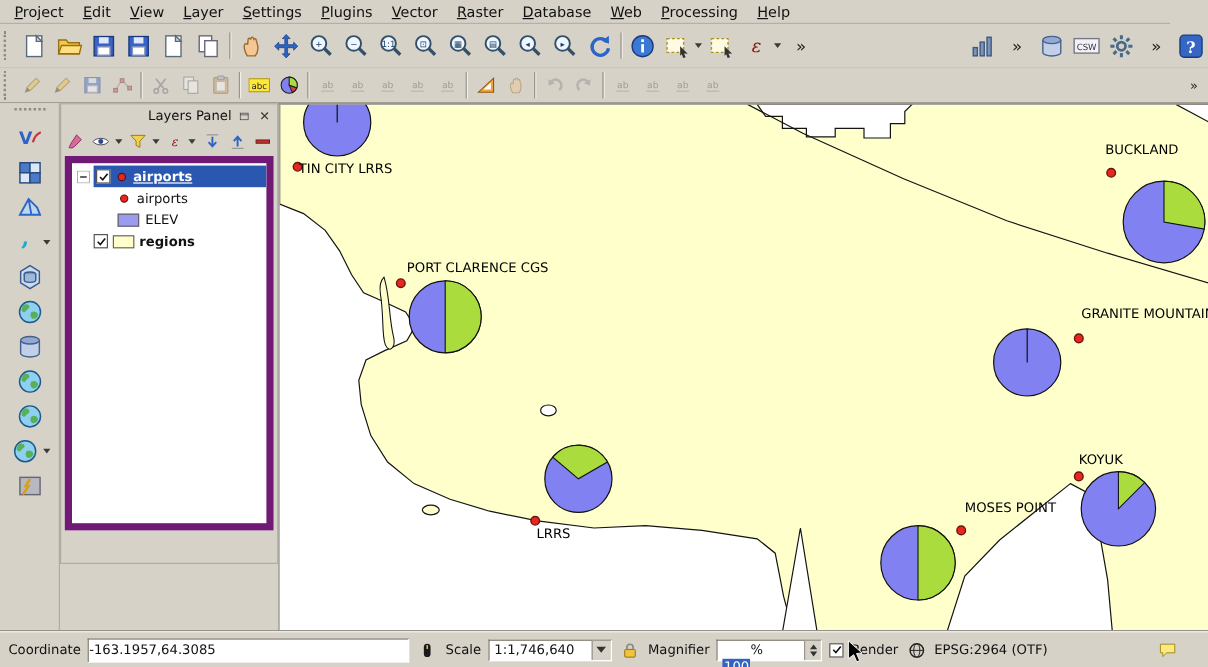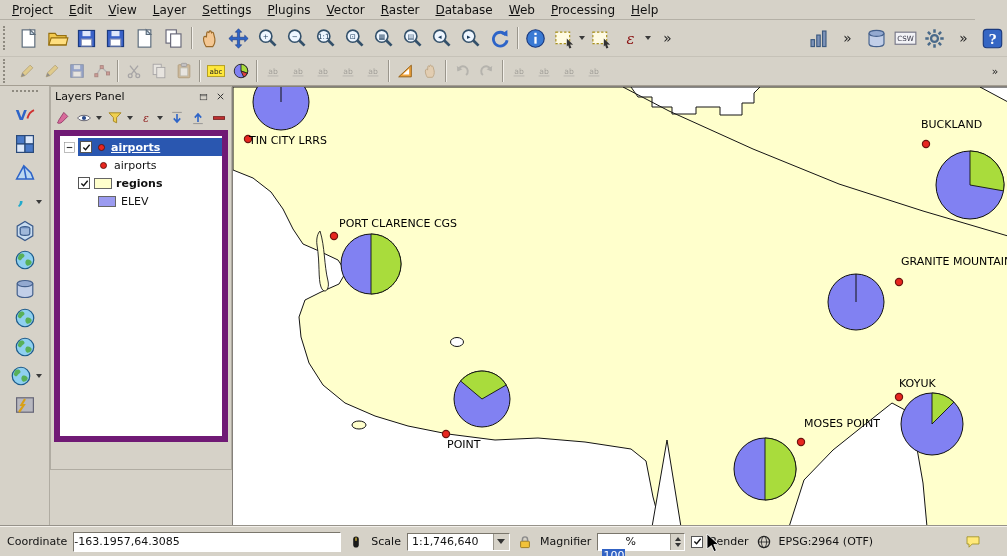--- a/index.html
+++ b/index.html
@@ -32,21 +32,21 @@
   .ltrow{height:29px;display:flex;align-items:center;justify-content:center;width:100%;}
   .ltbtn{width:30px;height:28px;display:flex;align-items:center;justify-content:center;}
   .ltbtn svg{width:24px;height:24px;}
   
   #panel-col{position:absolute;left:50px;top:86px;width:182px;height:440px;}
   .panel{position:absolute;left:0;width:182px;background:#d6d2c8;border:1px solid #b0aca2;
          box-sizing:border-box;}
   #layers-panel{top:0;height:384px;}
   #overview-panel{top:384px;height:56px;}
   .panel-title{height:17px;display:flex;align-items:center;padding:1px 4px;gap:3px;}
-  .panel-title .pt{flex:1;}
+  .panel-title .pt{flex:1;text-align:right;}
   .panel-btn{width:14px;height:14px;display:flex;align-items:center;justify-content:center;}
   .panel-btn svg{width:11px;height:11px;}
   #lp-toolbar{height:23px;display:flex;align-items:center;padding:0 3px;gap:2px;}
   .lpbtn{width:19px;height:19px;display:flex;align-items:center;justify-content:center;}
   .lpbtn svg{width:16px;height:16px;}
   #layer-tree{position:absolute;left:3px;right:3px;top:43px;bottom:27px;background:#fff;
               border:6px solid #701a75;overflow:hidden;padding-top:2px;}
   .tree-row{height:18px;display:flex;align-items:center;padding-left:3px;}
   .tree-row.child{padding-left:38px;gap:5px;}
   .expander{width:13px;height:13px;margin-right:2px;display:flex;align-items:center;justify-content:center;}
@@ -646,32 +646,32 @@
           </span>
         </div>
         <div class="tree-row child">
           <span class="mini">
             <svg viewBox="0 0 20 20">
               <circle cx="10" cy="10" r="5.5" fill="#e8261f" stroke="#5a0f0b" stroke-width="1.6"></circle>
             </svg>
           </span>
           <span class="lbl">airports</span>
         </div>
+        <div class="tree-row child">
+          <span class="swatch" style="background:#9b9bf0"></span>
+          <span class="lbl">ELEV</span>
+        </div>
         <div class="tree-row" style="padding-left:18px;gap:4px;">
           <span class="cb">
             <svg viewBox="0 0 20 20">
               <path d="M3 10 L8 15 L17 4" fill="none" stroke="#111" stroke-width="3"></path>
             </svg>
           </span>
           <span class="swatch" style="background:#ffffcc"></span>
           <span class="lbl" style="font-weight:bold">regions</span>
-        </div>
-        <div class="tree-row child">
-          <span class="swatch" style="background:#9b9bf0"></span>
-          <span class="lbl">ELEV</span>
         </div>
       </div>
   </div>
 </div>
 
 <div id="map">
   <div id="map-geo"><svg viewBox="0 0 775 440" width="775" height="440">
         <rect x="0" y="0" width="775" height="440" fill="#ffffff"></rect>
         <path d="M0,0 H775 V440 H428 L420,410 L413,374 L398,362 L352,355 L305,351 L262,353 L215,347 L175,339 L142,329 L112,316 L90,298 L76,276 L68,250 L66,230 L72,213 L88,205 L106,197 L113,185 L105,173 L86,164 L70,157 L60,142 L50,122 L38,105 L20,91 L0,83 Z" fill="#ffffcc" stroke="#141414" stroke-width="1"></path>
         <path d="M398,0 L405,10 L419,10 L419,20 L439,20 L439,27 L463,27 L463,20 L487,20 L487,28 L509,28 L509,16 L521,16 L521,6 L527,0 Z" fill="#ffffff" stroke="#141414"></path>
@@ -702,21 +702,21 @@
         <circle cx="666" cy="195" r="3.6" fill="#e8261f" stroke="#6d1410" stroke-width="1.2"></circle>
         <circle cx="213" cy="347" r="3.6" fill="#e8261f" stroke="#6d1410" stroke-width="1.2"></circle>
         <circle cx="666" cy="310" r="3.6" fill="#e8261f" stroke="#6d1410" stroke-width="1.2"></circle>
         <circle cx="568" cy="355" r="3.6" fill="#e8261f" stroke="#6d1410" stroke-width="1.2"></circle>
       </svg></div>
   <div id="map-labels">
       <div class="map-label" style="left:16px;top:47px">TIN CITY LRRS</div>
       <div class="map-label" style="left:106px;top:130px">PORT CLARENCE CGS</div>
       <div class="map-label" style="left:688px;top:31px">BUCKLAND</div>
       <div class="map-label" style="left:668px;top:168px">GRANITE MOUNTAIN</div>
-      <div class="map-label" style="left:214px;top:351px">POINT</div>
+      <div class="map-label" style="left:214px;top:351px">LRRS</div>
       <div class="map-label" style="left:666px;top:290px">KOYUK</div>
       <div class="map-label" style="left:571px;top:330px">MOSES POINT</div>
     </div>
 </div>
 
 <div id="statusbar">
   <span>Coordinate</span>
   <input id="coord-input" value="-163.1957,64.3085" style="">
   <span class="sb-icon">
       <svg viewBox="0 0 20 20">

